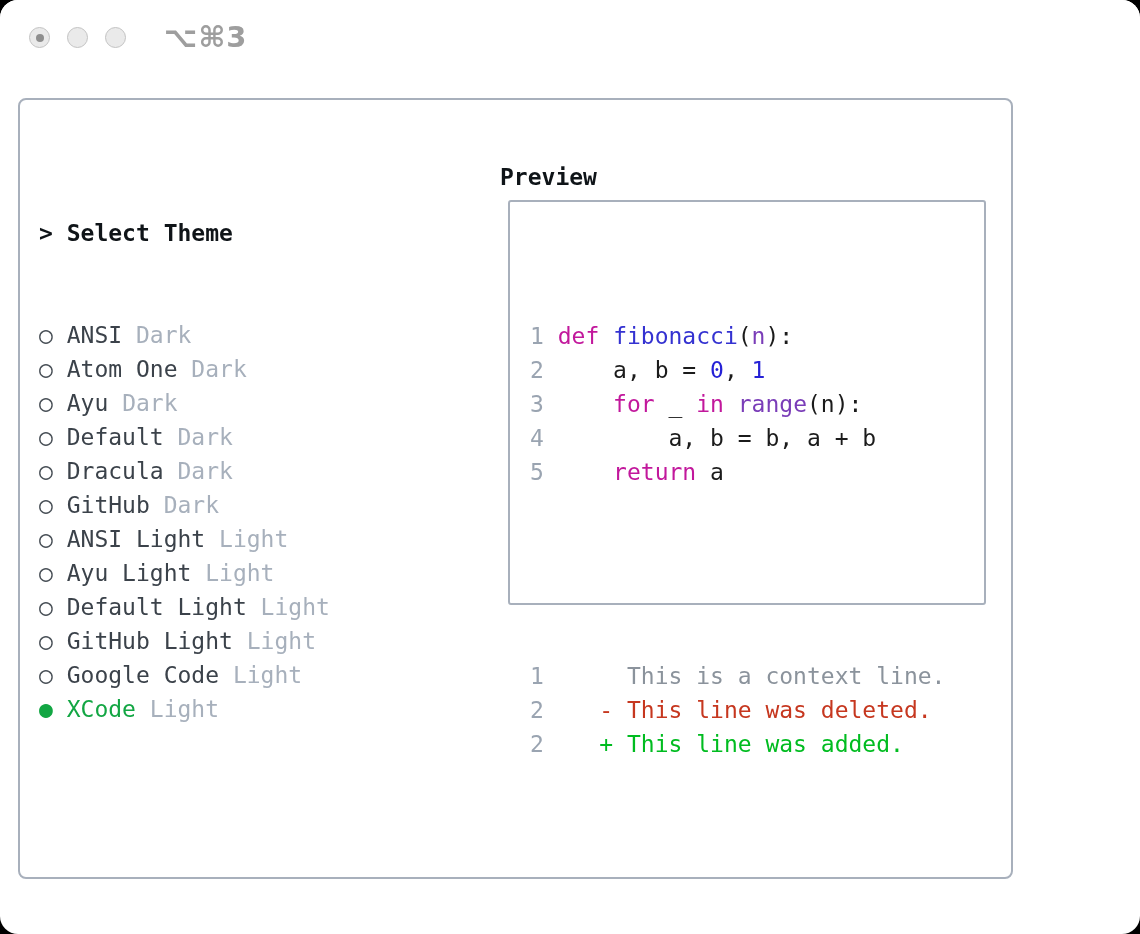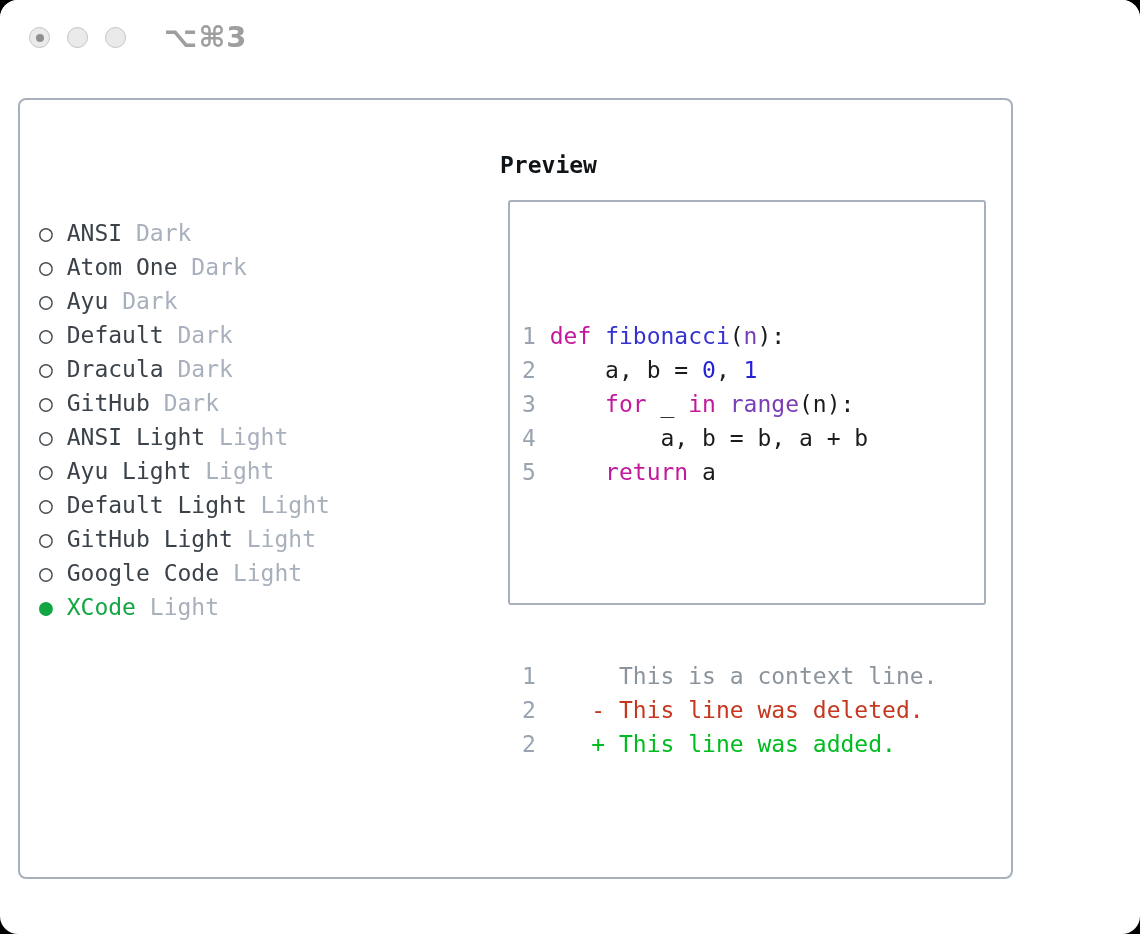--- a/index.html
+++ b/index.html
@@ -32,49 +32,50 @@
   }
   .left-col{
     position:absolute;left:19px;top:48px;
     font-size:23px;line-height:34px;white-space:pre;color:#3B424A;
   }
   .row{height:34px;}
   .row.header{font-weight:bold;color:#0F1418;}
   .row.subheader{color:#14181C;padding-left:2ch;}
   .spacer{height:34px;}
   .preview-title{
-    position:absolute;left:480px;top:48px;height:34px;line-height:34px;
+    position:absolute;left:480px;top:60px;height:34px;line-height:34px;
     font-size:23px;font-weight:bold;color:#0F1418;white-space:pre;
   }
   .preview-box{
     position:absolute;left:488px;top:100px;width:478px;height:405px;
     border:2px solid #A8B0BC;border-radius:3px;box-sizing:border-box;background:#fff;
   }
   .code{
-    position:absolute;left:12px;top:49px;
+    position:absolute;left:20px;top:49px;
     font-size:23px;line-height:34px;white-space:pre;
   }
 </style>
 </head>
 <body>
 
 <div class="window">
 
   <div class="titlebar">
     <div class="lights">
       <span class="light active"></span>
       <span class="light"></span>
       <span class="light"></span>
     </div>
     <span class="shortcut">⌥⌘3</span>
   </div>
 
   <div class="panel">
 
     <div class="left-col">
+      <div class="row header"><span>&gt;</span><span> </span><span>Select Theme</span></div>
       <div id="theme-items"><div class="row"><span style="color: rgb(74, 81, 88);">○</span><span> </span><span style="color: rgb(59, 66, 74);">ANSI</span><span> </span><span style="color: rgb(167, 176, 188);">Dark</span></div><div class="row"><span style="color: rgb(74, 81, 88);">○</span><span> </span><span style="color: rgb(59, 66, 74);">Atom One</span><span> </span><span style="color: rgb(167, 176, 188);">Dark</span></div><div class="row"><span style="color: rgb(74, 81, 88);">○</span><span> </span><span style="color: rgb(59, 66, 74);">Ayu</span><span> </span><span style="color: rgb(167, 176, 188);">Dark</span></div><div class="row"><span style="color: rgb(74, 81, 88);">○</span><span> </span><span style="color: rgb(59, 66, 74);">Default</span><span> </span><span style="color: rgb(167, 176, 188);">Dark</span></div><div class="row"><span style="color: rgb(74, 81, 88);">○</span><span> </span><span style="color: rgb(59, 66, 74);">Dracula</span><span> </span><span style="color: rgb(167, 176, 188);">Dark</span></div><div class="row"><span style="color: rgb(74, 81, 88);">○</span><span> </span><span style="color: rgb(59, 66, 74);">GitHub</span><span> </span><span style="color: rgb(167, 176, 188);">Dark</span></div><div class="row"><span style="color: rgb(74, 81, 88);">○</span><span> </span><span style="color: rgb(59, 66, 74);">ANSI Light</span><span> </span><span style="color: rgb(167, 176, 188);">Light</span></div><div class="row"><span style="color: rgb(74, 81, 88);">○</span><span> </span><span style="color: rgb(59, 66, 74);">Ayu Light</span><span> </span><span style="color: rgb(167, 176, 188);">Light</span></div><div class="row"><span style="color: rgb(74, 81, 88);">○</span><span> </span><span style="color: rgb(59, 66, 74);">Default Light</span><span> </span><span style="color: rgb(167, 176, 188);">Light</span></div><div class="row"><span style="color: rgb(74, 81, 88);">○</span><span> </span><span style="color: rgb(59, 66, 74);">GitHub Light</span><span> </span><span style="color: rgb(167, 176, 188);">Light</span></div><div class="row"><span style="color: rgb(74, 81, 88);">○</span><span> </span><span style="color: rgb(59, 66, 74);">Google Code</span><span> </span><span style="color: rgb(167, 176, 188);">Light</span></div><div class="row"><span style="color: rgb(18, 166, 67);">●</span><span> </span><span style="color: rgb(18, 166, 67);">XCode</span><span> </span><span style="color: rgb(167, 176, 188);">Light</span></div></div>
       <div class="spacer"></div>
       
       
       
       
     </div>
 
     <div class="preview-title">Preview</div>
 

